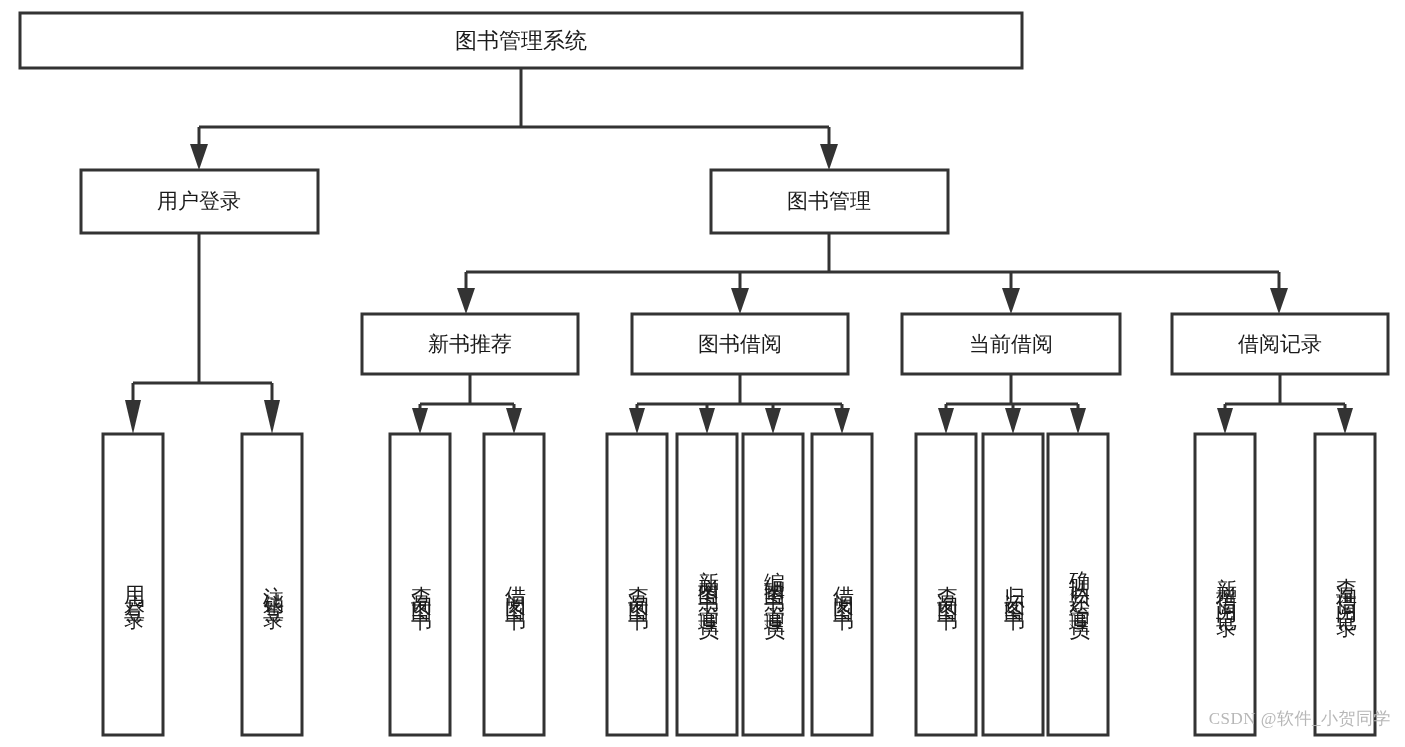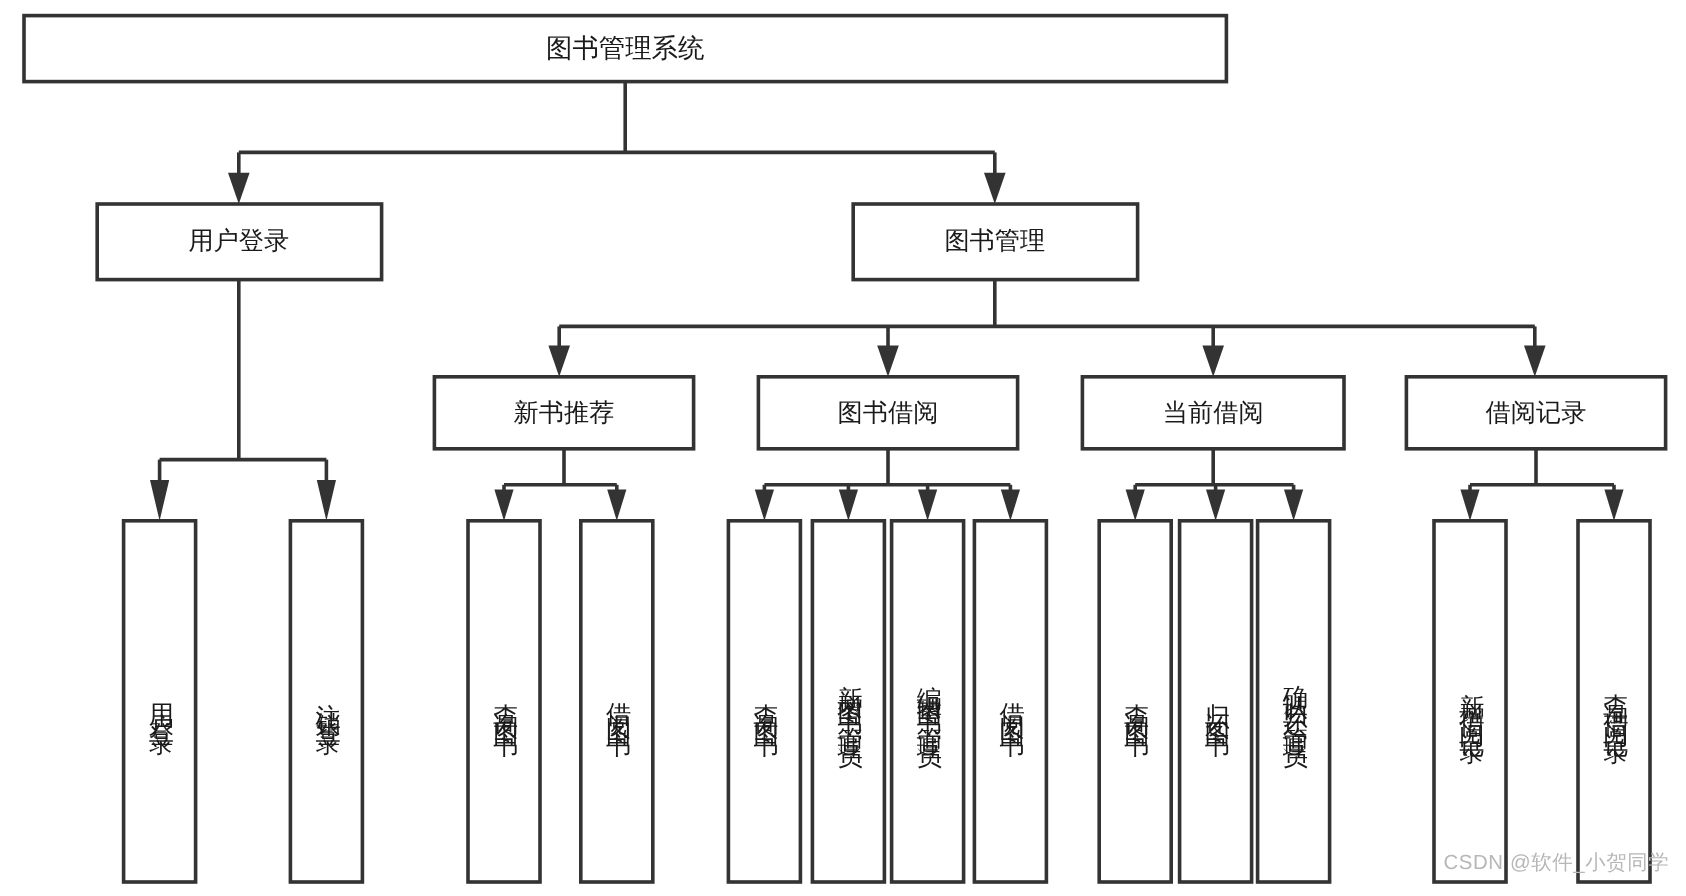--- a/index.html
+++ b/index.html
@@ -57,21 +57,21 @@
     fill: #1a1a1a;
     font-size: 21px;
     text-anchor: middle;
     dominant-baseline: middle;
     white-space: pre;
   }
   .watermark {
     position: absolute;
     right: 14px;
     bottom: 4px;
-    font-family: Liberation Sans, sans-serif;
+    font-family: Liberation Serif, serif;
     font-size: 17px;
     color: #b7b7b7;
     letter-spacing: 0.5px;
     user-select: none;
     pointer-events: none;
   }
 </style>
 </head>
 <body>
 

